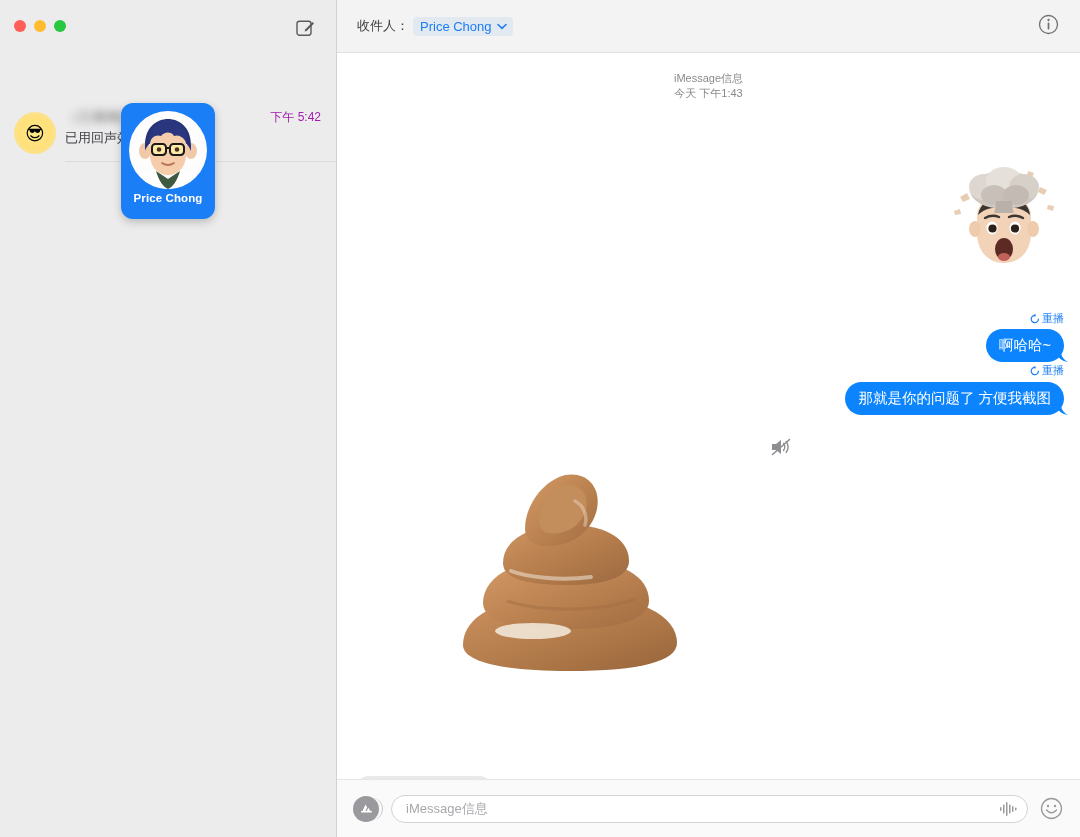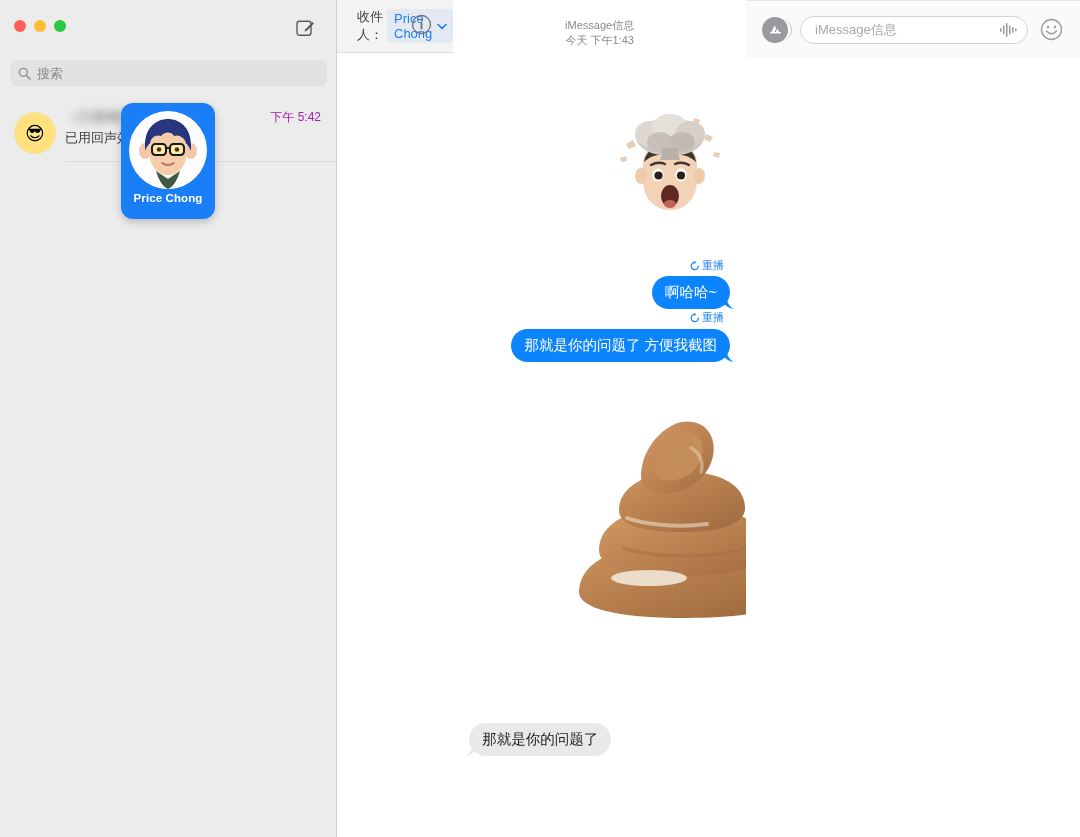--- a/index.html
+++ b/index.html
@@ -167,20 +167,21 @@
 
   
   .memoji-svg { display: block; width: 100%; height: 100%; }
 
   
   #main {
     position: relative;
     flex: 1 1 auto;
     height: 837px;
     display: flex;
+    flex-direction: column;
     background: #ffffff;
   }
   #chat-header {
     position: relative;
     height: 53px;
     flex: 0 0 53px;
     background: #f3f3f3;
     border-bottom: 1px solid #e0e0e0;
     display: flex;
     align-items: center;
@@ -254,21 +255,21 @@
 
   .replay-link {
     font-size: 11px;
     color: #1a7ef6;
     display: inline-flex;
     align-items: center;
     gap: 2px;
     cursor: pointer;
     white-space: nowrap;
   }
-  .replay-row { display: flex; justify-content: flex-end; margin-right: 6px; }
+  .replay-row { display: flex; justify-content: flex-end; margin-right: 0; }
 
   .bubble {
     position: relative;
     max-width: 420px;
     padding: 6px 13px 7px 13px;
     border-radius: 17px;
     font-size: 14.5px;
     line-height: 1.38;
     word-break: break-word;
     text-align: right;
@@ -384,29 +385,20 @@
         <span class="tl green"></span>
       </div>
       <div id="compose-button">
         <svg width="19" height="19" viewBox="0 0 19 19">
           <rect x="1" y="3.2" width="14" height="14" rx="2.4" fill="none" stroke="#5a5a5e" stroke-width="1.4"></rect>
           <path d="M9.2 11.6 L16.6 4.1 L18 5.5 L10.6 13 L8.6 13.6 Z" fill="#5a5a5e"></path>
         </svg>
       </div>
     </div>
 
-    <div id="search-field">
-      <span class="mag">
-        <svg width="13" height="13" viewBox="0 0 13 13">
-          <circle cx="5.3" cy="5.3" r="4" fill="none" stroke="#8a8a8e" stroke-width="1.3"></circle>
-          <line x1="8.4" y1="8.4" x2="12" y2="12" stroke="#8a8a8e" stroke-width="1.4" stroke-linecap="round"></line>
-        </svg>
-      </span>
-      <span id="search-placeholder">搜索</span>
-    </div>
 
     <div id="conv-list">
       <div class="conv-row">
         <div class="conv-avatar">😎</div>
         <div class="conv-body">
           <div class="conv-top">
             <span class="conv-name-blur">（已模糊）</span>
             <span class="conv-name-tail">、Pri...</span>
             <span class="conv-time">下午 5:42</span>
           </div>

